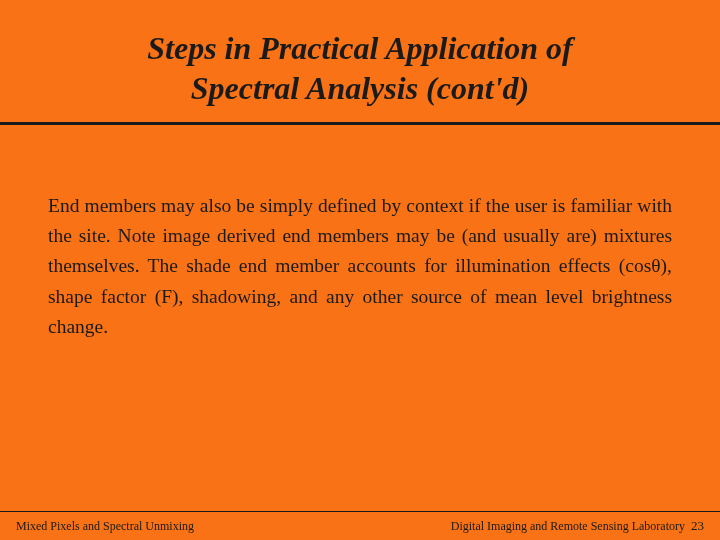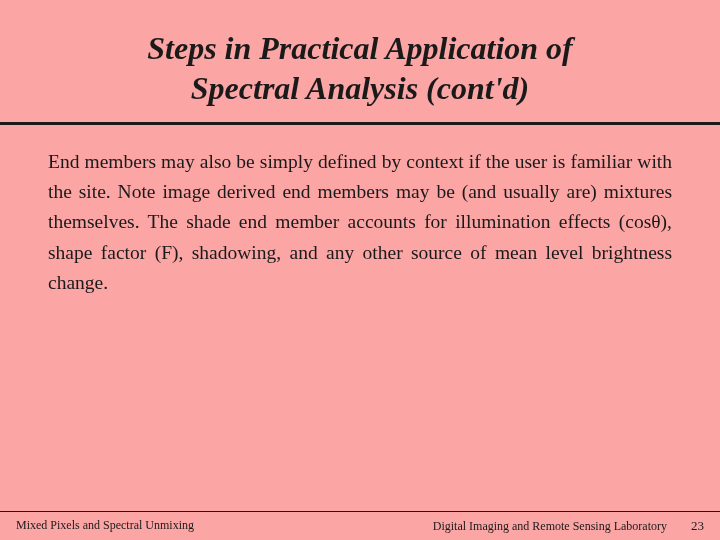--- a/index.html
+++ b/index.html
@@ -12,21 +12,21 @@
       width: 720px;
       height: 540px;
       background: #ffffff;
       font-family: 'Times New Roman', Times, serif;
       overflow: hidden;
     }
 
     .slide {
       width: 720px;
       height: 540px;
-      background: #fca5a5;
+      background: #f97316;
       display: flex;
       flex-direction: column;
       padding: 0;
       position: relative;
     }
 
     .header {
       padding: 28px 40px 14px 40px;
       border-bottom: 3px solid #1a1a1a;
       margin-bottom: 0;
@@ -44,44 +44,46 @@
     .content {
       padding: 22px 48px 10px 48px;
       flex: 1;
     }
 
     .body-text {
       font-size: 19.5px;
       color: #1a1a1a;
       line-height: 1.55;
       text-align: justify;
+      margin-top: 44px;
     }
 
     .footer {
       position: absolute;
       bottom: 0;
       left: 0;
       right: 0;
       border-top: 1.5px solid #1a1a1a;
       display: flex;
       justify-content: space-between;
+      align-items: center;
       padding: 6px 16px 6px 16px;
     }
 
     .footer-left {
       font-size: 12px;
       color: #1a1a1a;
     }
 
     .footer-right {
       font-size: 12px;
       color: #1a1a1a;
       display: flex;
       align-items: center;
-      gap: 24px;
+      gap: 6px;
     }
 
     .page-number {
       font-size: 13px;
       color: #1a1a1a;
       font-weight: normal;
     }
   </style>
 </head>
 <body>

